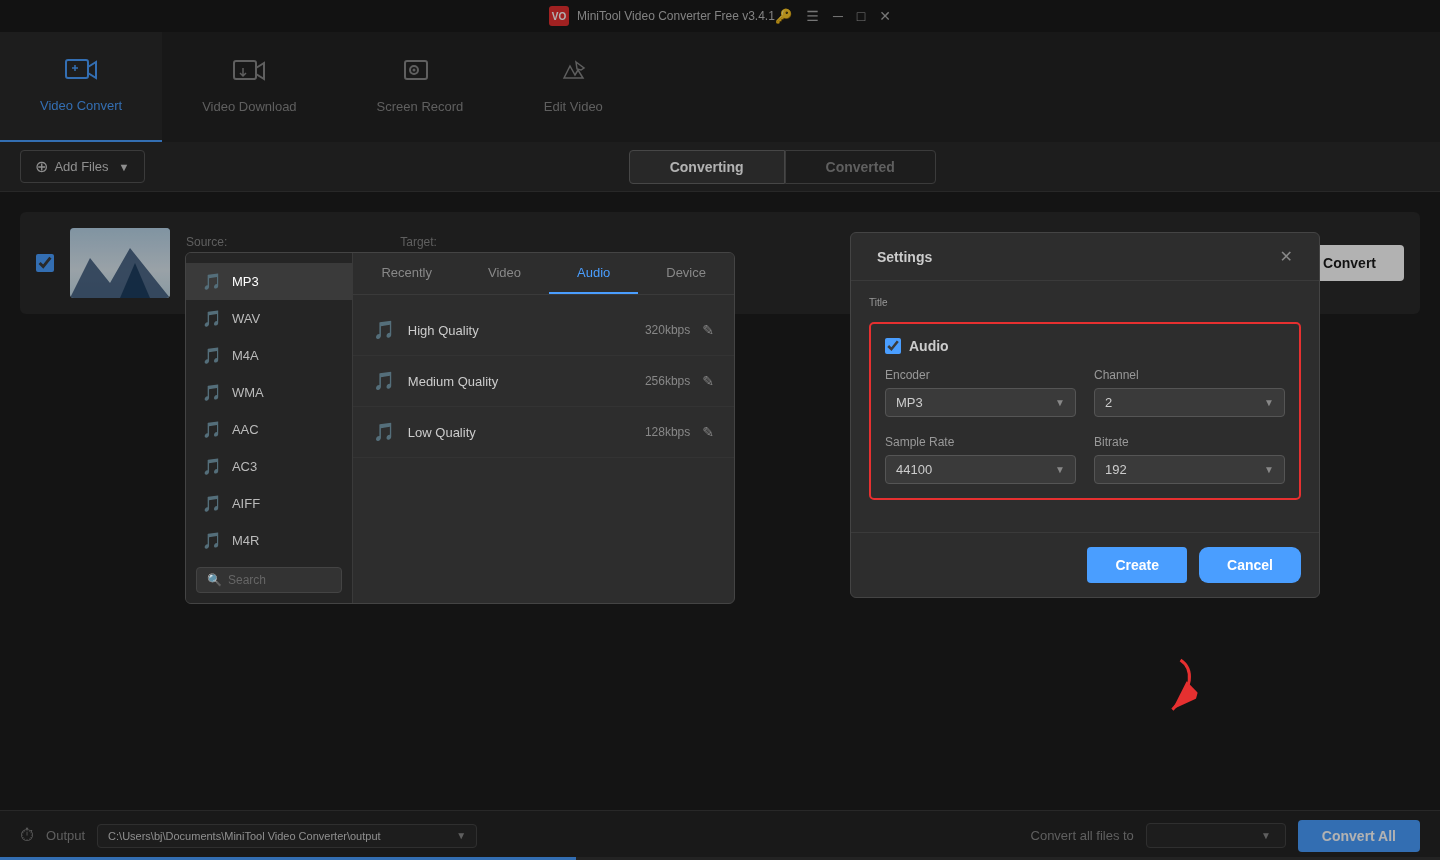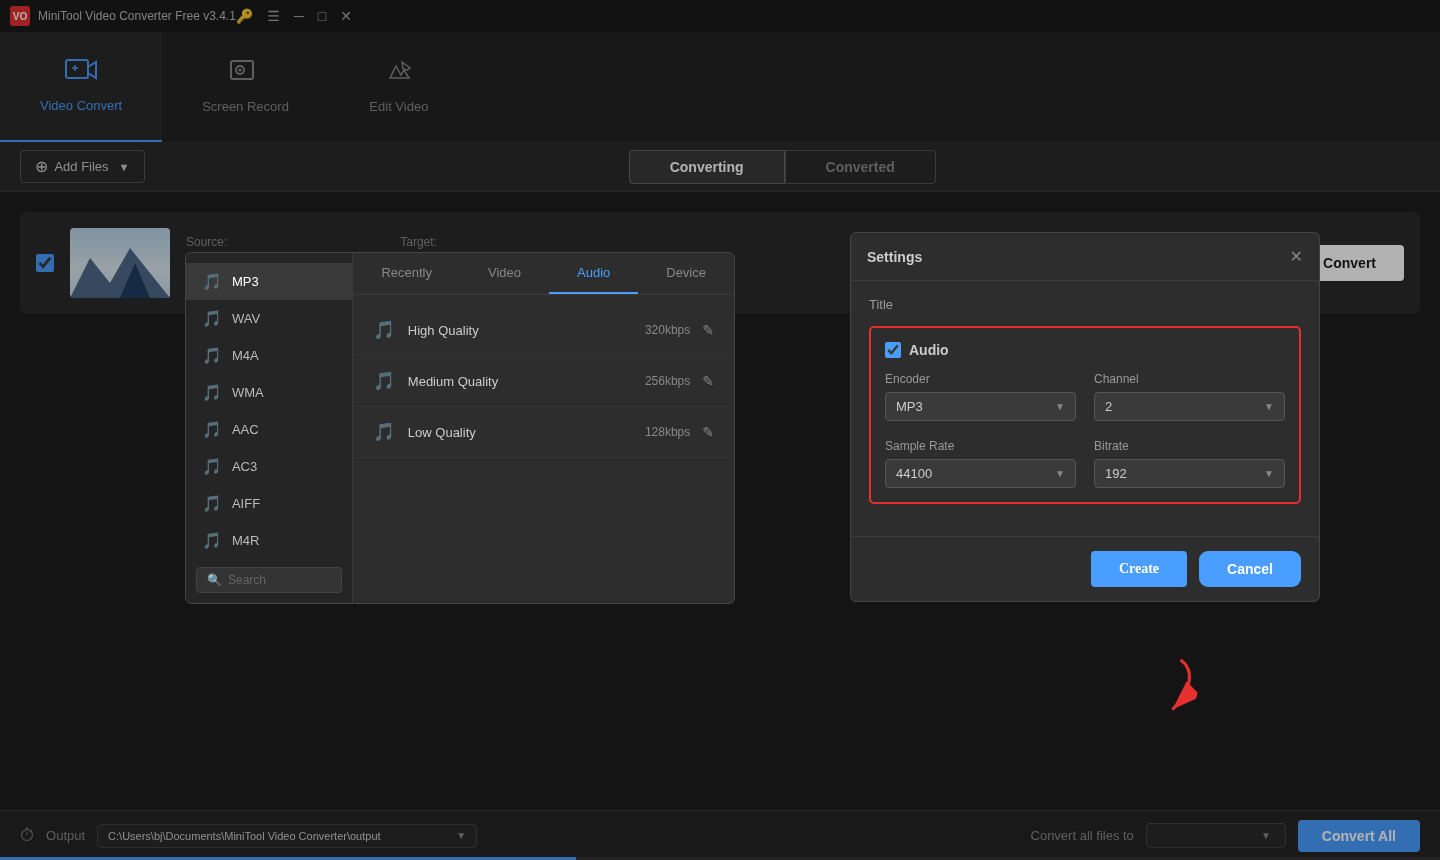--- a/index.html
+++ b/index.html
@@ -14,21 +14,21 @@
       position: relative;
     }
 
     
     #titlebar {
       background: #1a1a1a;
       height: 32px;
       display: flex;
       align-items: center;
       padding: 0 10px;
-      justify-content: flex-start;
+      justify-content: center;
     }
     #titlebar-left {
       display: flex;
       align-items: center;
       gap: 8px;
     }
     #app-logo {
       width: 20px;
       height: 20px;
       background: #e63030;
@@ -327,42 +327,42 @@
       background: #2d2d2d;
       border: 1px solid #444;
       border-radius: 6px;
       z-index: 20;
       padding: 0;
     }
     #settings-header {
       display: flex;
       align-items: center;
       justify-content: space-between;
-      padding: 14px 16px;
+      padding: 14px 26px;
       border-bottom: 1px solid #3a3a3a;
     }
     #settings-title {
       color: #ccc;
       font-size: 14px;
       font-weight: 600;
     }
     #settings-close {
       cursor: pointer;
       color: #888;
       font-size: 16px;
     }
     #settings-body {
       padding: 16px 18px;
     }
     .settings-row {
       margin-bottom: 14px;
     }
     .settings-label {
       color: #999;
-      font-size: 13px;
+      font-size: 10px;
       margin-bottom: 6px;
     }
     #title-input {
       width: 100%;
       background: #3a3a3a;
       border: 1px solid #555;
       border-radius: 4px;
       padding: 8px 12px;
       color: #ccc;
       font-size: 13px;
@@ -429,21 +429,20 @@
     }
     #create-btn {
       background: #4a9eff;
       color: white;
       border: none;
       padding: 10px 28px;
       border-radius: 4px;
       cursor: pointer;
       font-size: 14px;
       font-weight: 600;
-      font-family: Liberation Serif, serif;
     }
     #cancel-btn {
       background: #4a9eff;
       color: white;
       border: none;
       padding: 10px 28px;
       border-radius: 9px;
       cursor: pointer;
       font-size: 14px;
       font-weight: 600;
@@ -567,20 +566,30 @@
 <div id="navbar">
   <div class="nav-item active">
     <span class="nav-icon">
       <svg width="34" height="28" viewBox="0 0 34 28" fill="none">
         <rect x="2" y="3" width="22" height="18" rx="2" stroke="#4a9eff" stroke-width="2" fill="none"></rect>
         <path d="M24 10l8-5v16l-8-5V10z" stroke="#4a9eff" stroke-width="2" fill="none"></path>
         <path d="M8 11h6M11 8v6" stroke="#4a9eff" stroke-width="1.5"></path>
       </svg>
     </span>
     <span style="color:#4a9eff;font-size:13px;">Video Convert</span>
+  </div>
+  <div class="nav-item">
+    <span class="nav-icon">
+      <svg width="34" height="28" viewBox="0 0 34 28" fill="none">
+        <rect x="2" y="3" width="22" height="18" rx="2" stroke="#888" stroke-width="2" fill="none"></rect>
+        <path d="M24 10l8-5v16l-8-5V10z" stroke="#888" stroke-width="2" fill="none"></path>
+        <path d="M11 10v8M8 15l3 3 3-3" stroke="#888" stroke-width="1.5"></path>
+      </svg>
+    </span>
+    <span style="font-size:13px;">Video Download</span>
   </div>
   <div class="nav-item">
     <span class="nav-icon">
       <svg width="34" height="28" viewBox="0 0 34 28" fill="none">
         <rect x="2" y="3" width="22" height="18" rx="2" stroke="#888" stroke-width="2" fill="none"></rect>
         <circle cx="11" cy="12" r="4" stroke="#888" stroke-width="2" fill="none"></circle>
         <circle cx="11" cy="12" r="1.5" fill="#888"></circle>
       </svg>
     </span>
     <span style="font-size:13px;">Screen Record</span>

